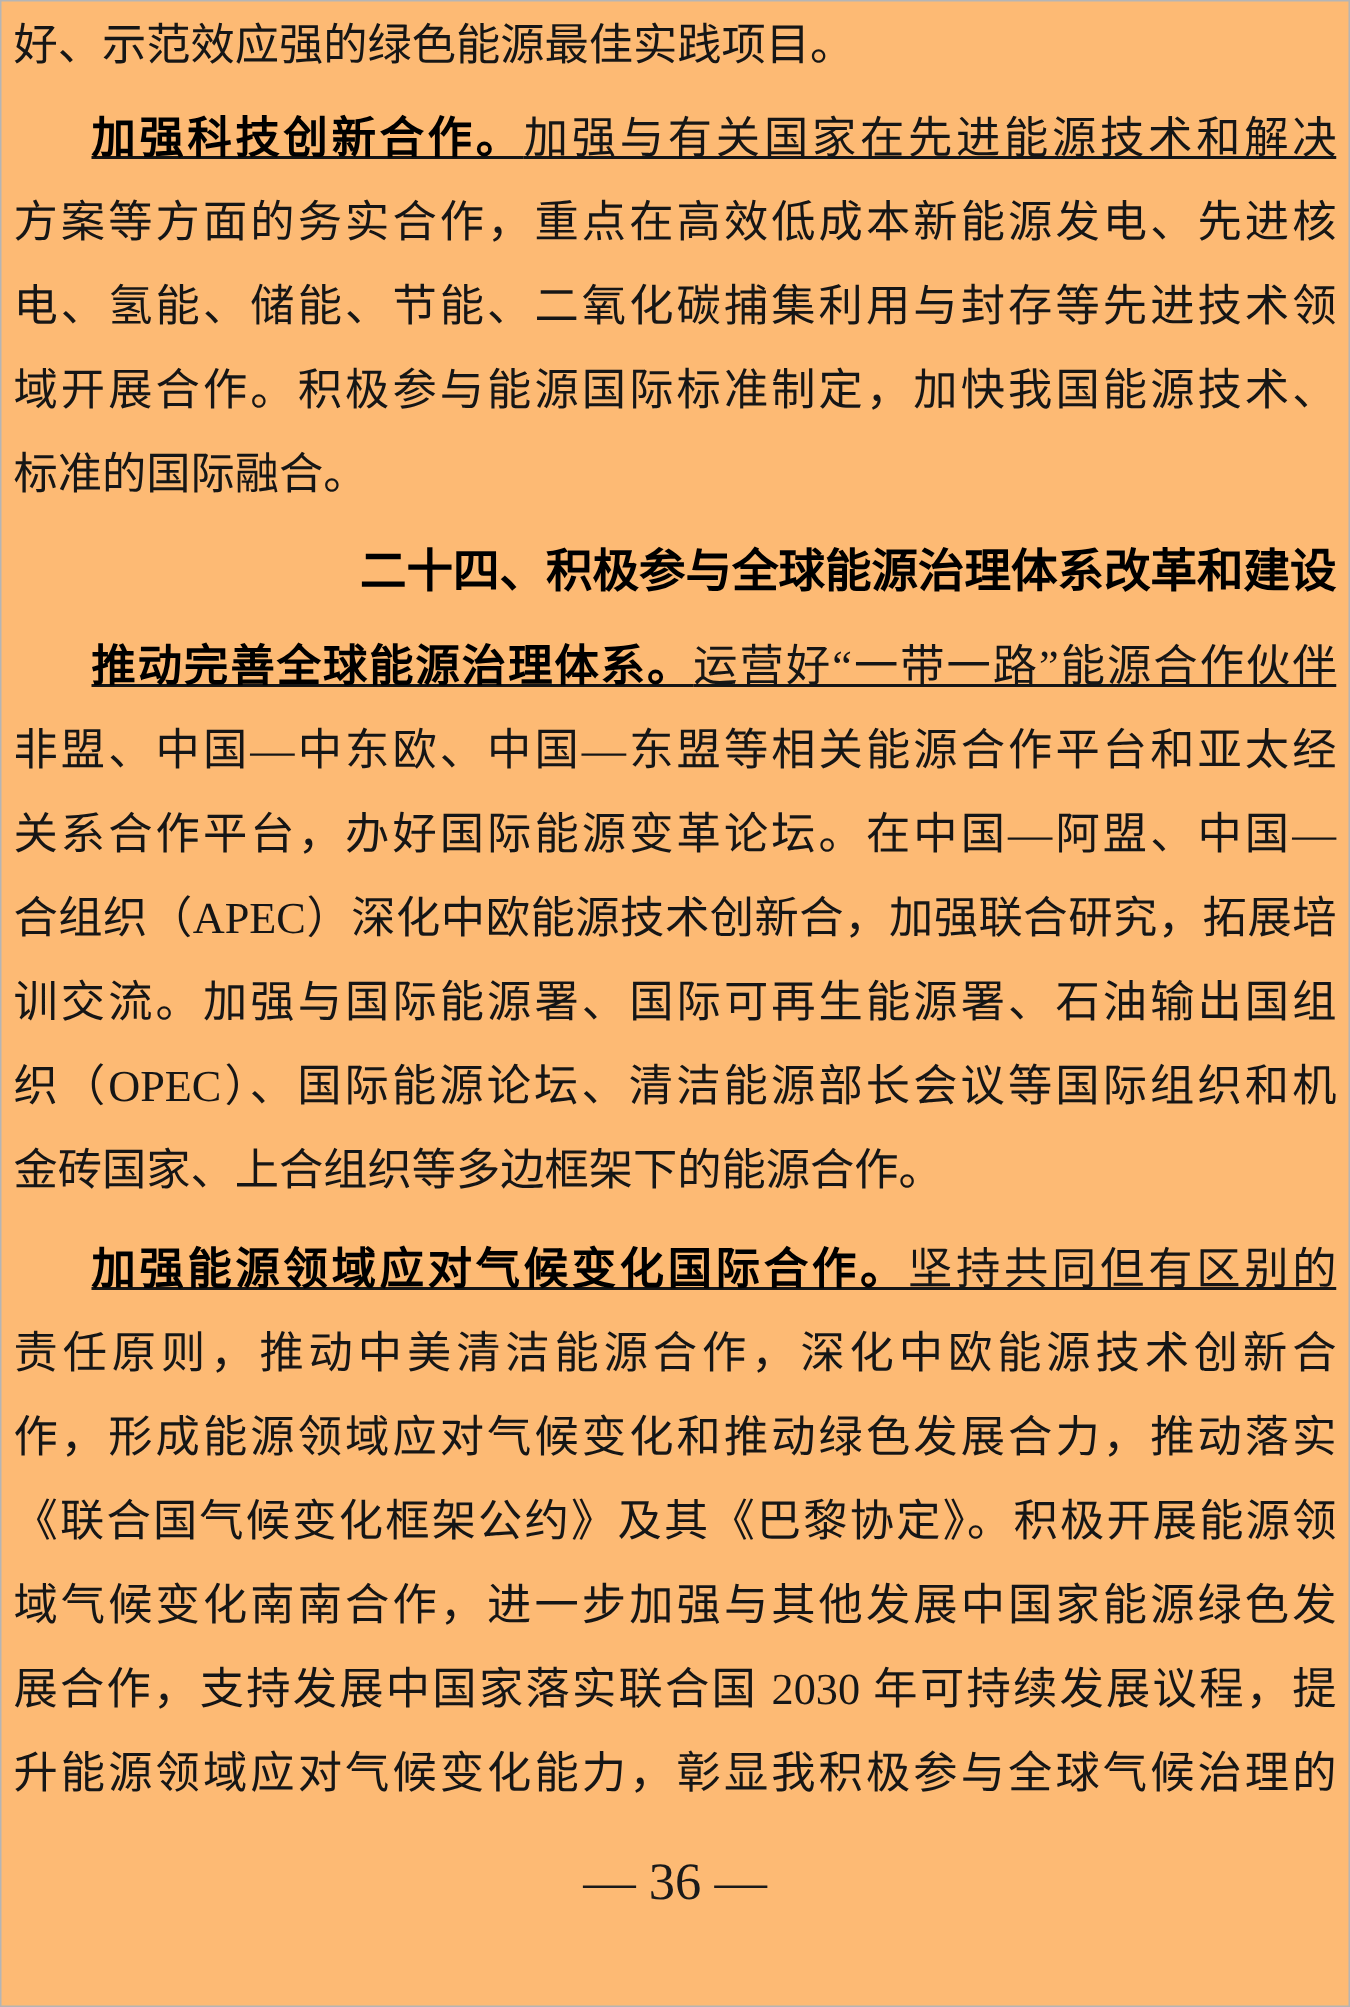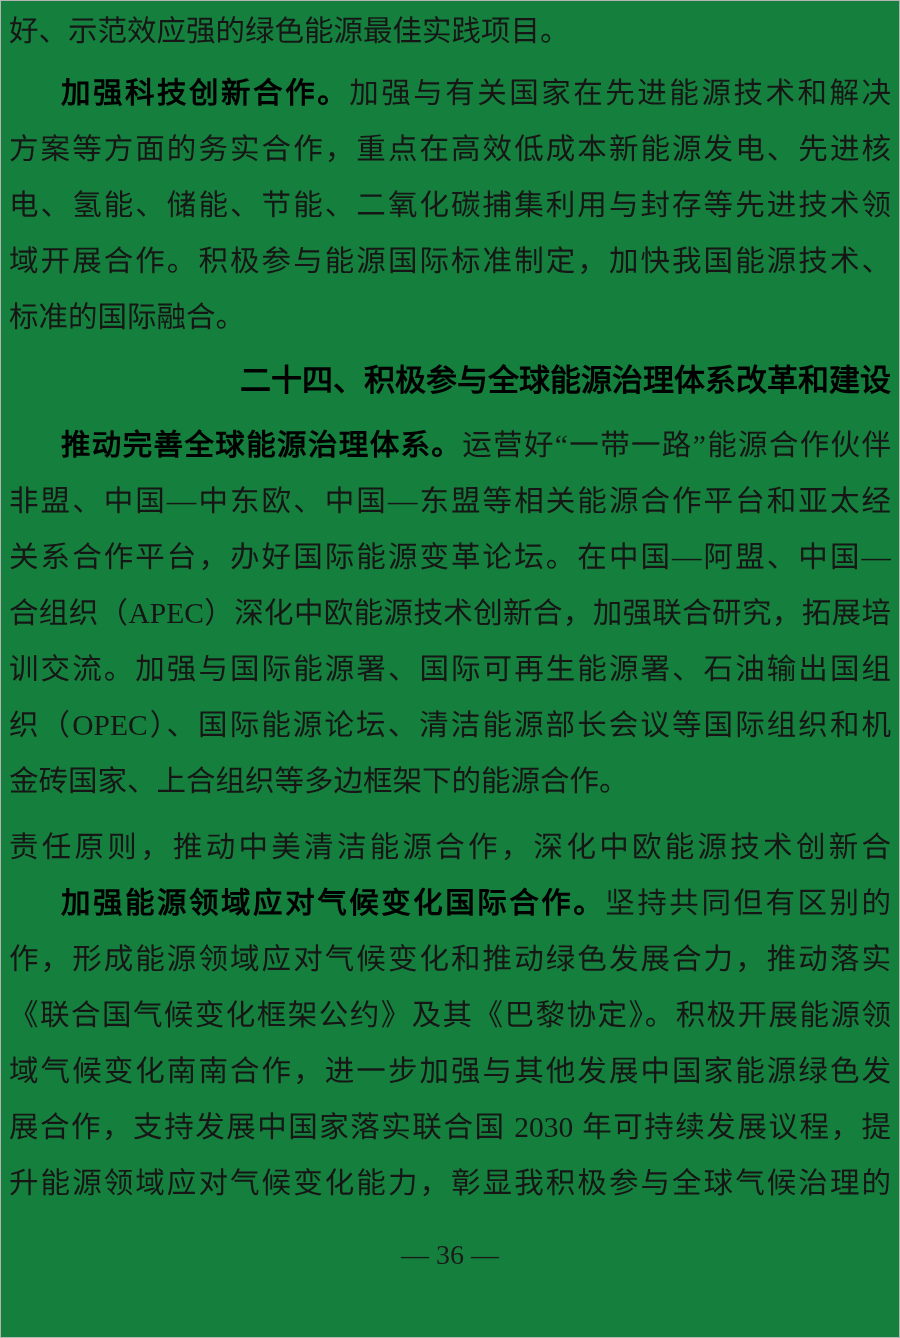--- a/index.html
+++ b/index.html
@@ -1,42 +1,42 @@
 <!DOCTYPE html>
 <html lang="zh-CN"><head>
 <meta charset="utf-8">
 <style>
   html, body { margin: 0; padding: 0; background: #ffffff; }
   .page {
     position: relative;
     width: 900px;
     height: 1338px;
     box-sizing: border-box;
-    background: #15803d;
+    background: #fdba74;
     border: 1px solid #b5b5b5;
     padding: 2px 8px 0 8px;
     font-family: "Liberation Serif", "DejaVu Serif", serif;
     color: #161616;
     overflow: hidden;
   }
   .line {
     height: 56px;
     line-height: 56px;
     font-size: 29.5px;
     text-align: justify;
     text-align-last: justify;
     text-justify: inter-character;
     overflow: hidden;
     white-space: nowrap;
   }
   .line.end {
     text-align: left;
     text-align-last: left;
   }
-  .indent { padding-left: 52px; }
+  .indent { padding-left: 52px; text-decoration: underline; }
   .lead { font-weight: 700; color: #000; }
   .para-p1 { margin-top: 6px; }
   .heading-line {
     margin-top: 8px;
     height: 56px;
     line-height: 56px;
     padding-left: 52px;
     font-family: "Liberation Sans", "DejaVu Sans", sans-serif;
     font-weight: 700;
     font-size: 31px;
@@ -45,21 +45,21 @@
     white-space: nowrap;
     overflow: hidden;
   }
   .para-p2 { margin-top: 8px; }
   .para-p3 { margin-top: 10px; }
   .footer-line {
     margin-top: 16px;
     height: 56px;
     line-height: 56px;
     text-align: center;
-    font-size: 28px;
+    font-size: 35px;
     color: #1a1a1a;
   }
 </style>
 </head>
 <body>
 
 <div class="page">
 
   <div class="para">
     <div class="line end">
@@ -107,25 +107,25 @@
     </div>
     <div class="line">
       <span>织（OPEC）、国际能源论坛、清洁能源部长会议等国际组织和机</span>
     </div>
     <div class="line end">
       <span>金砖国家、上合组织等多边框架下的能源合作。</span>
     </div>
   </div>
 
   <div class="para para-p3">
+    <div class="line indent">
+      <span class="lead">加强能源领域应对气候变化国际合作。</span><span>坚持共同但有区别的</span>
+    </div>
     <div class="line">
       <span>责任原则，推动中美清洁能源合作，深化中欧能源技术创新合</span>
-    </div>
-    <div class="line indent">
-      <span class="lead">加强能源领域应对气候变化国际合作。</span><span>坚持共同但有区别的</span>
     </div>
     <div class="line">
       <span>作，形成能源领域应对气候变化和推动绿色发展合力，推动落实</span>
     </div>
     <div class="line">
       <span>《联合国气候变化框架公约》及其《巴黎协定》。积极开展能源领</span>
     </div>
     <div class="line">
       <span>域气候变化南南合作，进一步加强与其他发展中国家能源绿色发</span>
     </div>

